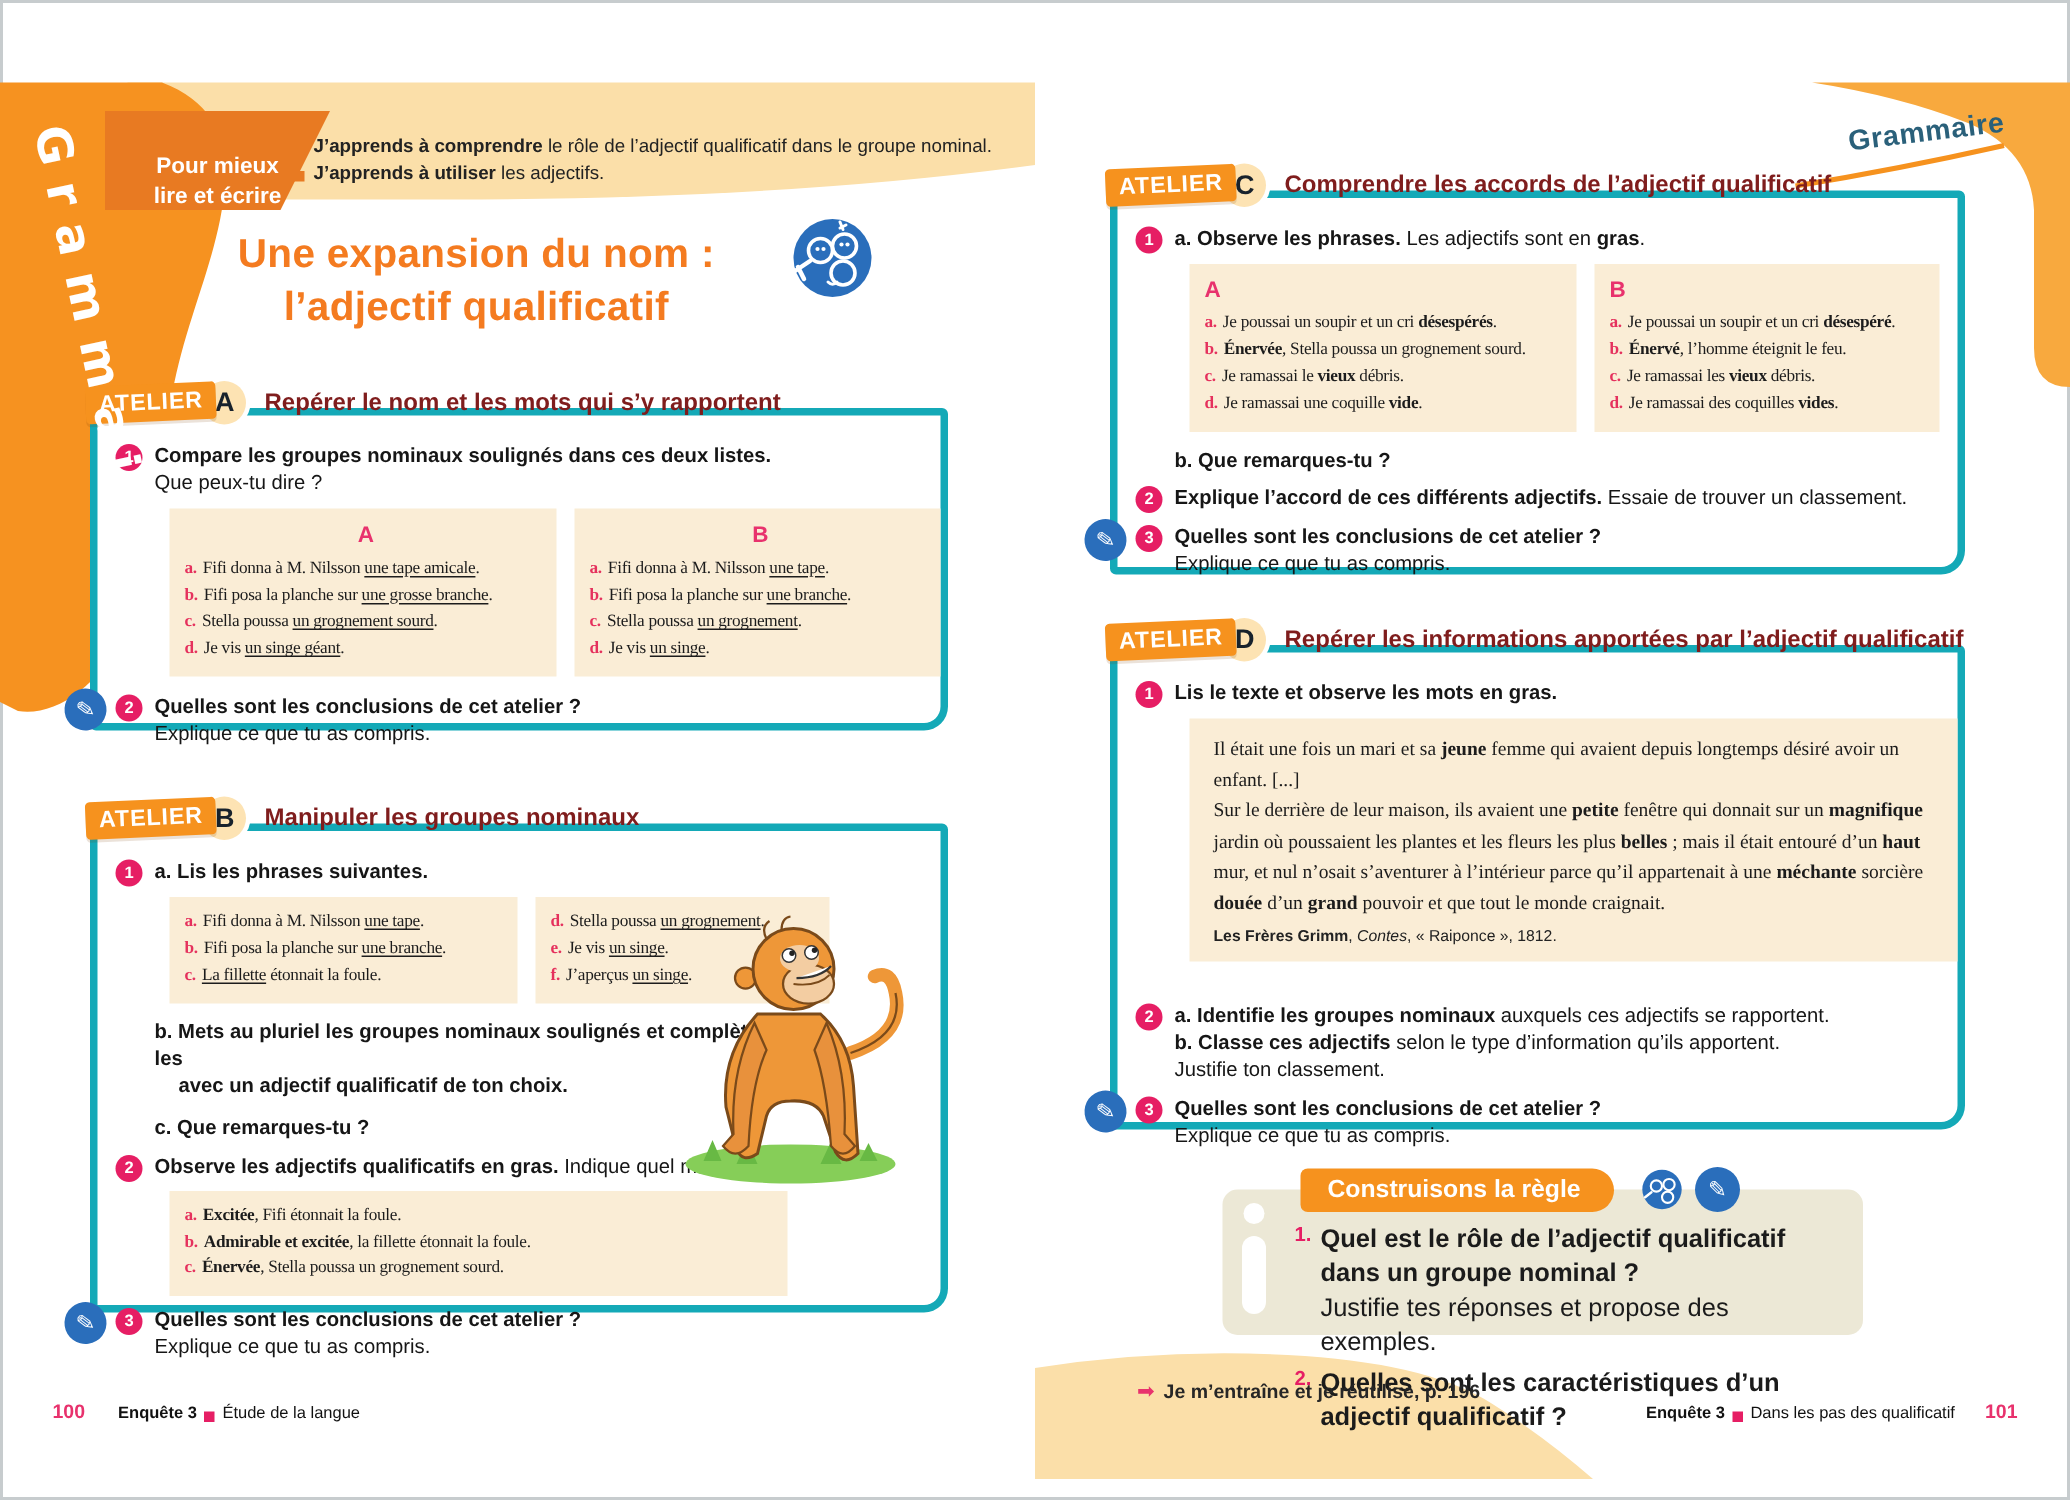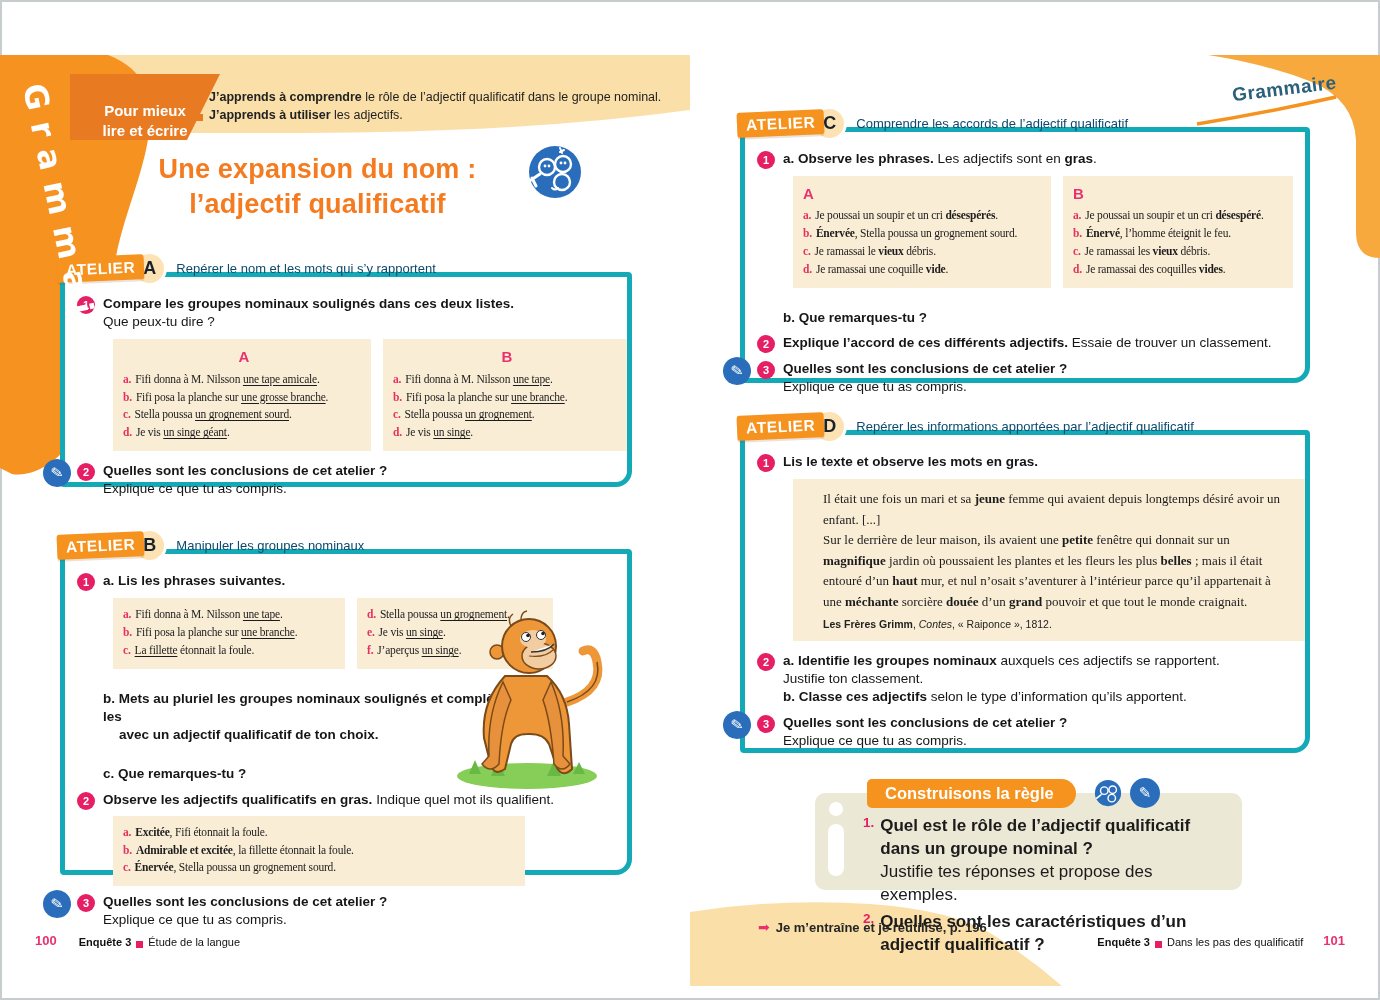--- a/index.html
+++ b/index.html
@@ -26,43 +26,43 @@
     color:#f47b20;font-weight:bold;font-size:27px;line-height:1.3;letter-spacing:.2px}
   .disc-icon{position:absolute;z-index:3}
 
   
   .atelier{position:absolute;z-index:2}
   .atelier-head{position:absolute;top:-18px;left:-3px;display:flex;align-items:center;z-index:4}
   .abadge{background:#f6921e;color:#fff;font-weight:bold;font-size:15.5px;letter-spacing:.6px;
     padding:4px 9px 3px;border-radius:3px;transform:rotate(-2.5deg);box-shadow:0 2px 0 rgba(120,60,0,.15)}
   .aletter{width:29px;height:29px;border-radius:50%;background:#fde3b3;color:#18222c;font-weight:bold;
     font-size:18px;display:flex;align-items:center;justify-content:center;margin-left:-9px;box-shadow:0 0 0 3px #fff}
-  .atitle{margin-left:12px;color:#0c4a6e;font-weight:normal;font-size:13px;white-space:nowrap}
+  .atitle{margin-left:12px;color:#7f1d1d;font-weight:bold;font-size:16px;white-space:nowrap}
   .atelier-box{border:5px solid #14a9b7;border-radius:4px 4px 16px 4px;background:#fff;padding:11px 12px 8px 12px;position:relative}
 
   .q{display:flex;align-items:flex-start;gap:8px;margin-top:7px;position:relative}
   .qbadge{flex:0 0 auto;width:18px;height:18px;border-radius:50%;background:#e61e64;color:#fff;
     font-size:11px;font-weight:bold;display:flex;align-items:center;justify-content:center;margin-top:1px}
   .qbody{font-size:13.5px;line-height:1.35;color:#161616;flex:1 1 auto}
   .qbold{font-weight:bold}
   .qsub{margin-top:0}
-  .qline{margin-top:21px}
+  .qline{margin-top:10px}
   .pencil{position:absolute;left:-34px;top:-3px;width:28px;height:28px;border-radius:50%;background:#2a6ebb;
     color:#fff;display:flex;align-items:center;justify-content:center;font-size:15px;transform:rotate(-8deg)}
 
   .cols{display:flex;gap:12px;margin:8px 0 4px 10px}
   .cream{background:#faedd6;padding:8px 6px 9px 10px;}
   .cream-h{color:#e8326d;font-weight:bold;text-align:center;font-size:15px;margin-bottom:3px}
   .ex{font-family:"Liberation Serif",serif;font-size:11.5px;line-height:1.55;color:#1c1c1c;letter-spacing:-.2px}
   .lbl{color:#e5315d;font-weight:bold;margin-right:4px}
   .seg-b{font-weight:bold}
   .seg-i{font-style:italic}
   .seg-u{text-decoration:underline;text-underline-offset:2px}
 
-  .passage{background:#faedd6;padding:10px 14px 8px 30px;margin:8px 0 4px 10px;
+  .passage{background:#faedd6;padding:10px 14px 8px 16px;margin:8px 0 20px 10px;
     font-family:"Liberation Serif",serif;font-size:13px;line-height:1.58;color:#1c1c1c}
   .citation{font-family:"Liberation Sans",sans-serif;font-size:10.5px;margin-top:4px;color:#222}
 
   .monkey{position:absolute;right:18px;top:52px;z-index:5}
 
   
   .rule-box{position:absolute;left:815px;top:793px;width:427px;height:97px;background:#ece8d6;border-radius:10px;z-index:2}
   .binder-circle{position:absolute;left:14px;top:9px;width:14px;height:14px;border-radius:50%;background:#fff}
   .binder-pill{position:absolute;left:13px;top:31px;width:16px;height:52px;border-radius:9px;background:#fff}
   .rule-banner{position:absolute;left:52px;top:-14px;background:#f6921e;color:#fff;font-weight:bold;
@@ -314,22 +314,22 @@
           <div><span>Il était une fois un mari et sa </span><span class="seg-b">jeune</span><span> femme qui avaient depuis longtemps désiré avoir un enfant. [...]</span></div>
           <div><span>Sur le derrière de leur maison, ils avaient une </span><span class="seg-b">petite</span><span> fenêtre qui donnait sur un </span><span class="seg-b">magnifique</span><span> jardin où poussaient les plantes et les fleurs les plus </span><span class="seg-b">belles</span><span> ; mais il était entouré d’un </span><span class="seg-b">haut</span><span> mur, et nul n’osait s’aventurer à l’intérieur parce qu’il appartenait à une </span><span class="seg-b">méchante</span><span> sorcière </span><span class="seg-b">douée</span><span> d’un </span><span class="seg-b">grand</span><span> pouvoir et que tout le monde craignait.</span></div>
           <div class="citation"><span class="seg-b">Les Frères Grimm</span><span>, </span><span class="seg-i">Contes</span><span>, « Raiponce », 1812.</span></div>
         </div>
       </div>
     </div>
     <div class="q">
       <span class="qbadge">2</span>
       <div class="qbody">
         <div><span class="seg-b">a. Identifie les groupes nominaux</span><span> auxquels ces adjectifs se rapportent.</span></div>
+        <div><span class="seg-b">b. Classe ces adjectifs</span><span> selon le type d’information qu’ils apportent.</span></div>
         <div>Justifie ton classement.</div>
-        <div><span class="seg-b">b. Classe ces adjectifs</span><span> selon le type d’information qu’ils apportent.</span></div>
       </div>
     </div>
     <div class="q">
       <span class="pencil">✎</span>
       <span class="qbadge">3</span>
       <div class="qbody">
         <div class="qbold">Quelles sont les conclusions de cet atelier ?</div>
         <div class="qsub">Explique ce que tu as compris.</div>
       </div>
     </div>

